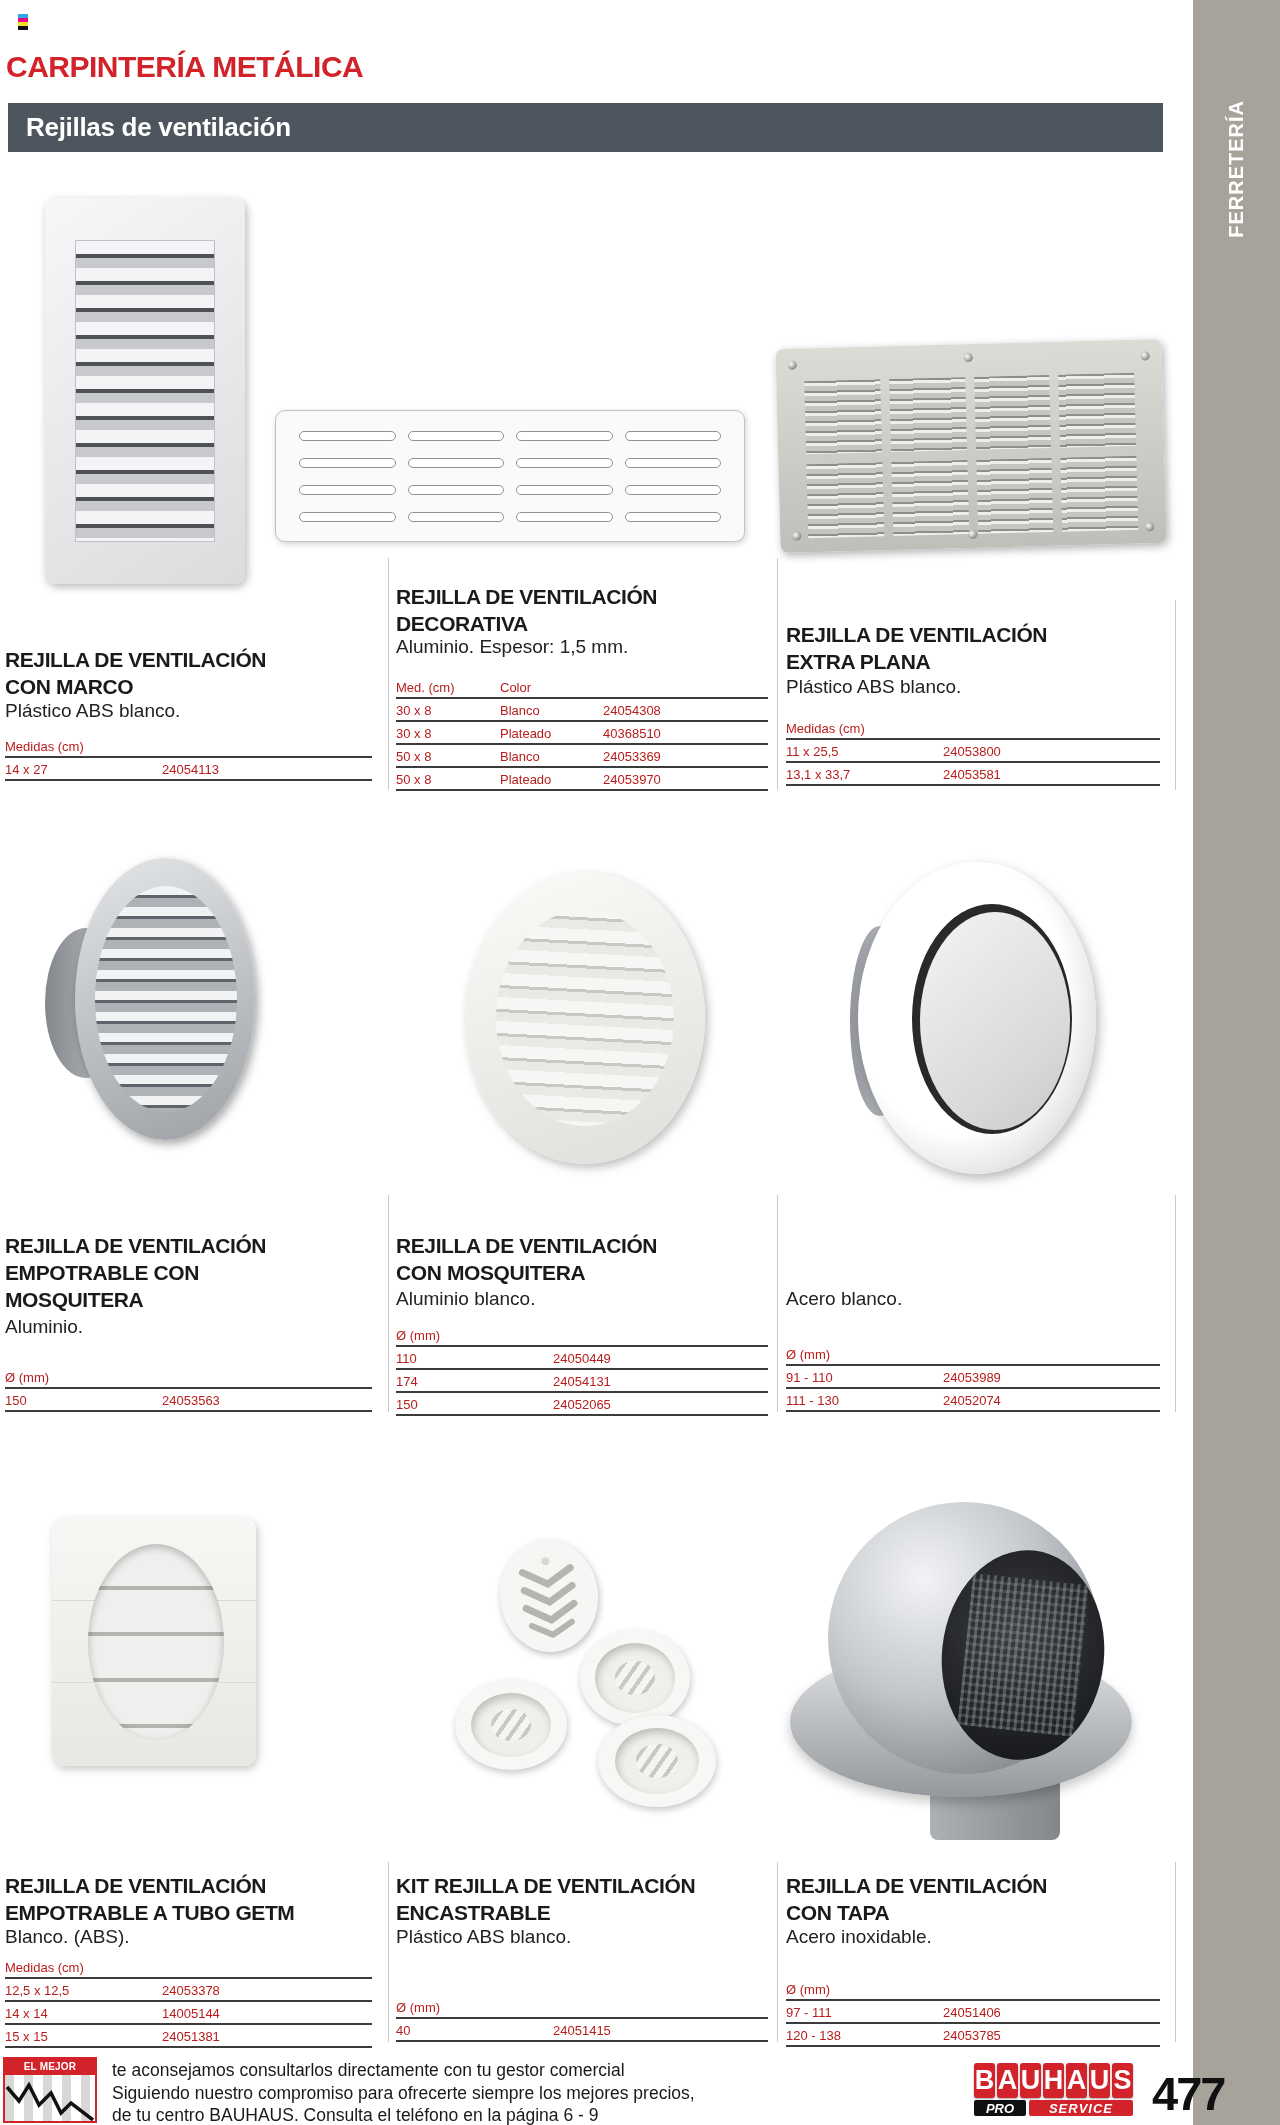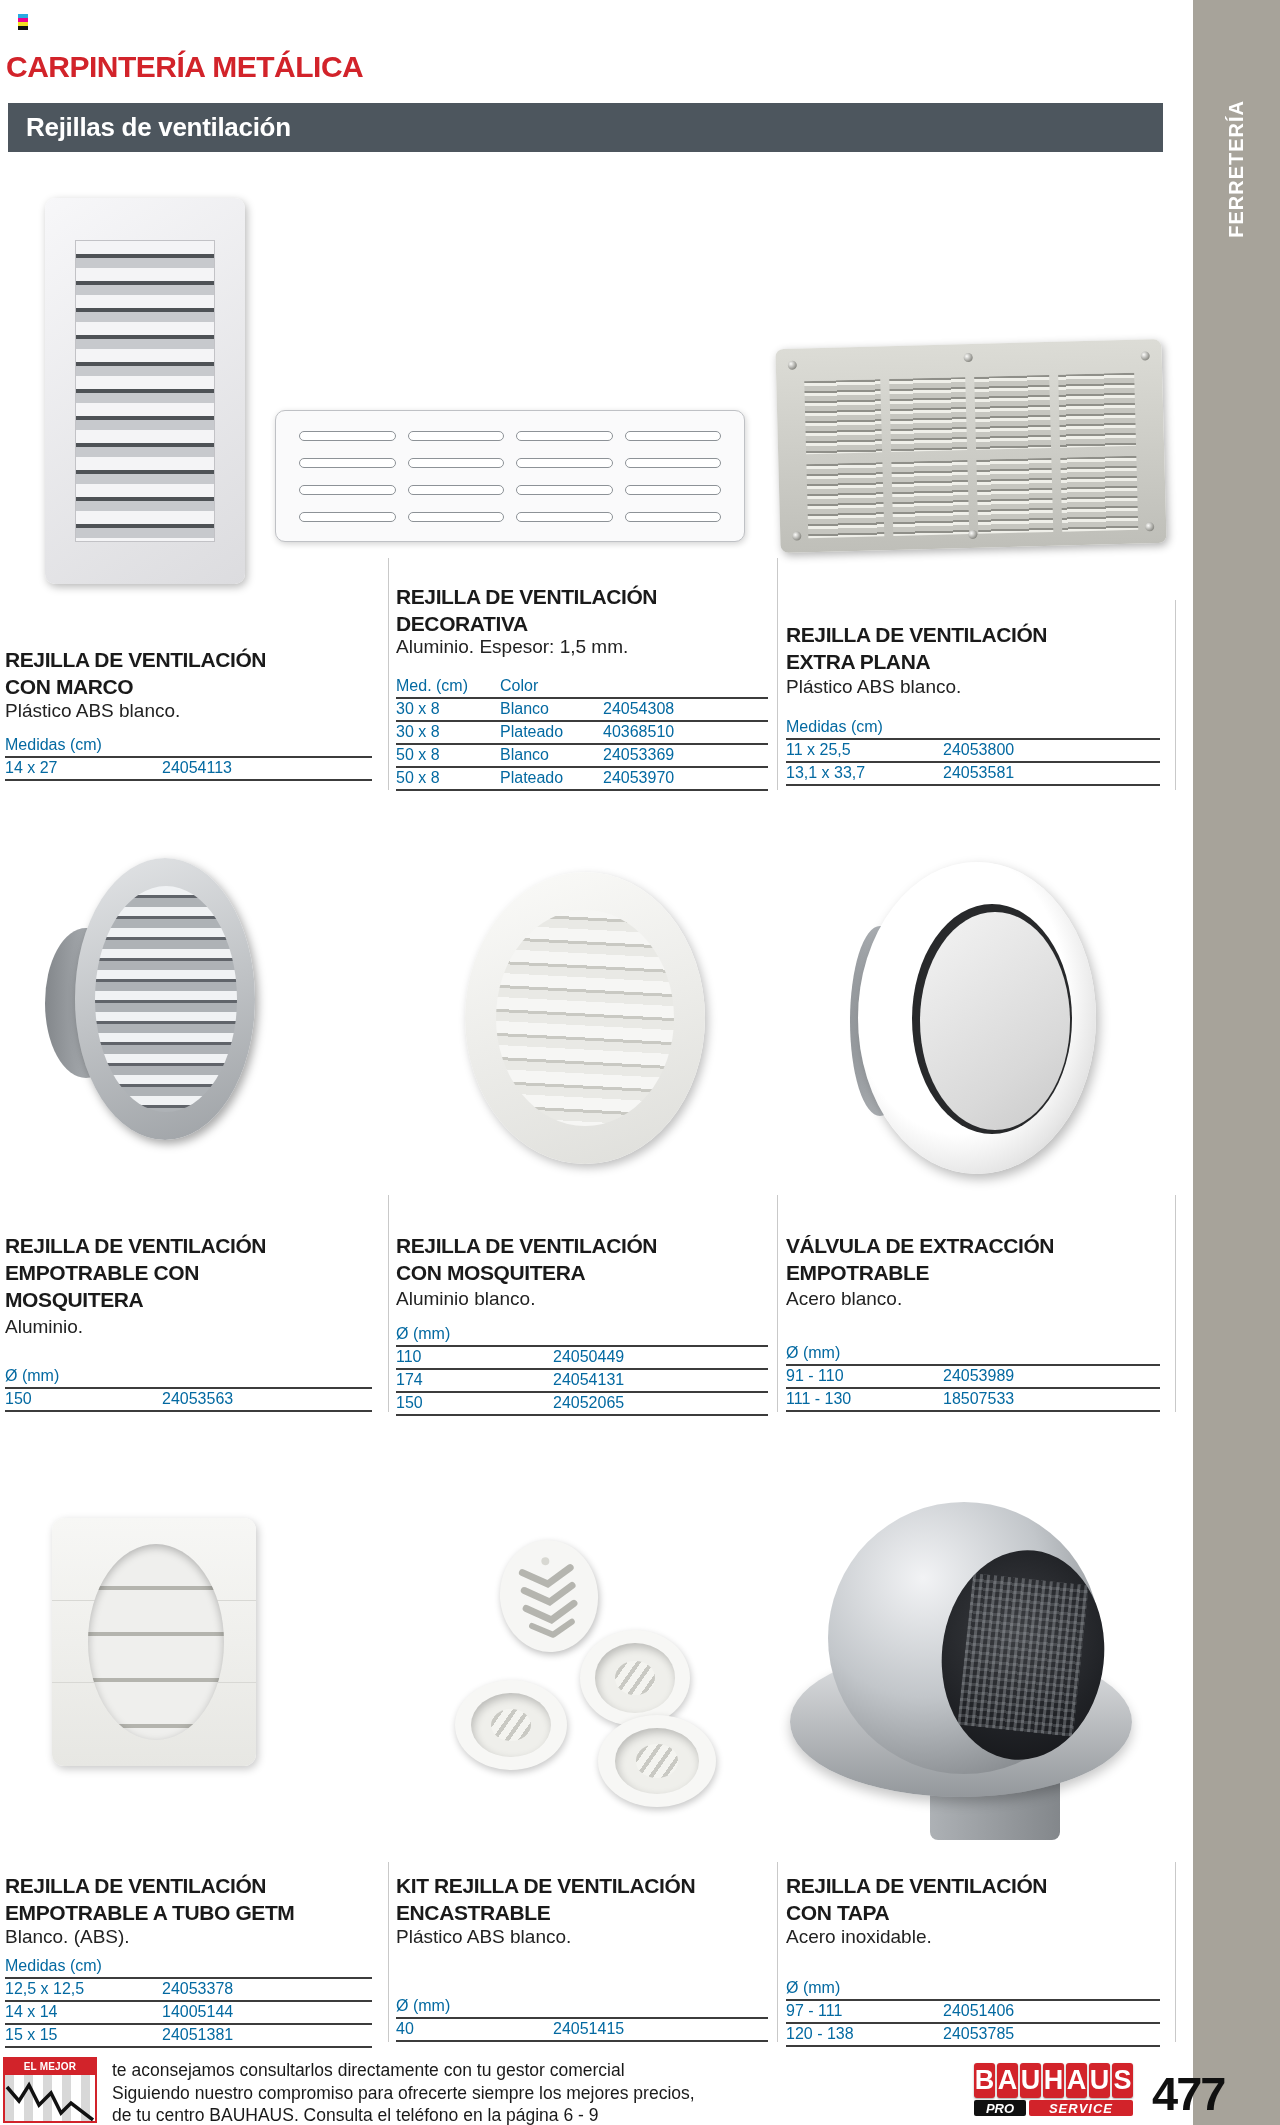--- a/index.html
+++ b/index.html
@@ -21,21 +21,21 @@
   .sidebar-label-wrap span{writing-mode:vertical-rl;transform:rotate(180deg);color:#fff;
     font-weight:bold;font-size:20px;letter-spacing:1px;}
 
   
   .vdiv{position:absolute;width:1px;background:#c9c9c9;}
 
   
   .ptitle{position:absolute;font-weight:bold;font-size:21px;line-height:27px;
     color:#1a1a1a;letter-spacing:-0.4px;white-space:nowrap;}
   .psub{position:absolute;font-size:19px;color:#222;white-space:nowrap;}
-  .tbl{position:absolute;font-size:16px;color:#0369a1;}
+  .tbl{position:absolute;font-size:13px;color:#b91c1c;}
   .trow{position:relative;height:21px;border-bottom:2px solid #3c3c3c;}
   .trow.thead{height:19px;}
   .tc{position:absolute;bottom:2px;white-space:nowrap;}
   .c0{left:0;} .c1{left:157px;} .c2{left:207px;}
   .cols3 .c1{left:104px;} .cols3 .c2{left:207px;}
 
   
   .img-wrap{position:absolute;}
 
   
@@ -378,36 +378,32 @@
       <div class="trow tdata">
         <span class="tc c0">174</span>
         <span class="tc c1">24054131</span>
       </div>
       <div class="trow tdata">
         <span class="tc c0">150</span>
         <span class="tc c1">24052065</span>
       </div>
     </div>
 
-  <div class="ptitle" style="left:786px;top:1232px">
-      <div>VÁLVULA DE EXTRACCIÓN</div>
-      <div>EMPOTRABLE</div>
-    </div>
   <div class="psub" style="left:786px;top:1288px">Acero blanco.</div>
   <div class="tbl" style="left:786px;top:1345px;width:374px">
       <div class="trow thead">
         <span class="tc c0">Ø (mm)</span>
       </div>
       <div class="trow tdata">
         <span class="tc c0">91 - 110</span>
         <span class="tc c1">24053989</span>
       </div>
       <div class="trow tdata">
         <span class="tc c0">111 - 130</span>
-        <span class="tc c1">18507533</span>
+        <span class="tc c1">24052074</span>
       </div>
     </div>
 
   <div class="ptitle" style="left:5px;top:1872px">
       <div>REJILLA DE VENTILACIÓN</div>
       <div>EMPOTRABLE A TUBO GETM</div>
     </div>
   <div class="psub" style="left:5px;top:1926px">Blanco. (ABS).</div>
   <div class="tbl" style="left:5px;top:1958px;width:367px">
       <div class="trow thead">

